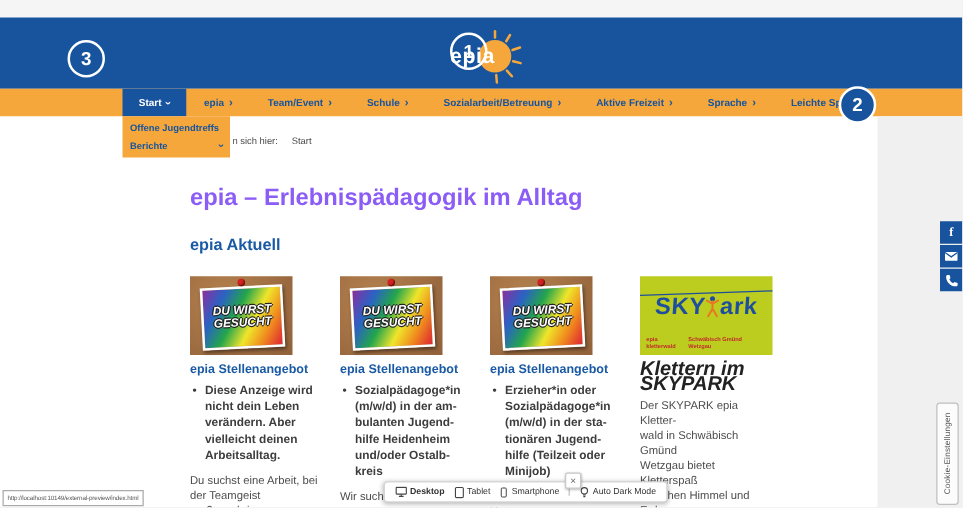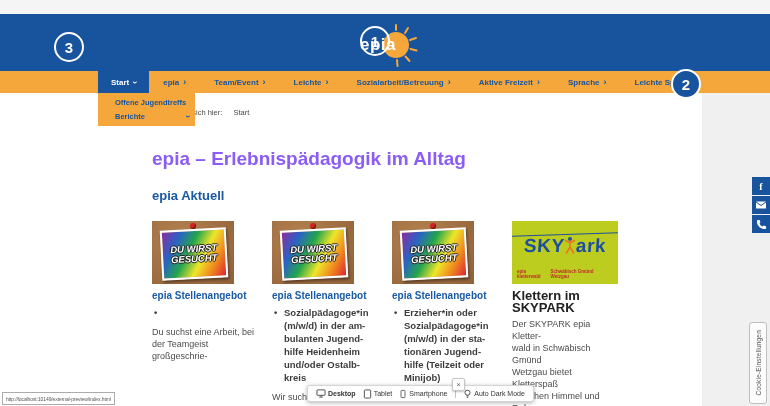--- a/index.html
+++ b/index.html
@@ -18,21 +18,21 @@
   
   .navbar { position:absolute; left:0; top:71px; width:770px; height:22px; background:#f5a73c;
     display:flex; align-items:stretch; }
   .nav-item { display:flex; align-items:center; gap:4px; padding:0 14px;
     font-size:8px; font-weight:bold; color:#17549d; cursor:default; }
   .nav-item.active { background:#17549d; color:#fff; margin-left:98px; padding:0 13px; }
   .chev { font-size:9px; line-height:1; display:inline-block; }
   .chev.down { transform:rotate(90deg); }
   
   .dropdown { position:absolute; left:98px; top:93px; width:86px; background:#f5a73c;
-    padding:2px 0 3px 11px; z-index:6; }
+    padding:2px 0 3px 0; z-index:6; }
   .dropdown-item { display:flex; align-items:center; height:14px; padding:0 6px;
     font-size:7.5px; font-weight:bold; color:#17549d; }
   .dropdown-item .chev { margin-left:auto; }
   
   .anno { position:absolute; width:26px; height:26px; border:2px solid #fff; border-radius:50%;
     display:flex; align-items:center; justify-content:center;
     color:#fff; font-size:15px; font-weight:bold; z-index:8; }
   .anno.filled { background:#17549d; }
   
   .breadcrumb { position:absolute; left:186px; top:108px; font-size:7.5px; color:#4a4a4a;text-align:right; }
@@ -59,21 +59,21 @@
   .sky-img { width:106px; background:#bccd20; overflow:hidden; }
   .sky-rope { position:absolute; left:-2px; top:13px; width:110px; border-top:1px solid #1d4f9e;
     transform:rotate(-2deg); }
   .sky-row { position:absolute; left:0; top:14px; width:106px; display:flex;
     align-items:center; justify-content:center; }
   .sky-word { color:#1d4f9e; font-size:19px; font-weight:bold; transform:skewX(-4deg); letter-spacing:.5px; }
   .sky-sub { position:absolute; left:0; bottom:5px; width:106px; display:flex;
     justify-content:space-between; padding:0 5px; box-sizing:border-box; }
   .sky-sub span { font-size:4.5px; color:#c22a2a; font-weight:bold; }
   .card-title { font-size:10px; font-weight:bold; color:#1a5aa5; line-height:12px; margin-bottom:4px; }
-  .card-title.dark { color:#222222; font-size:13px; }
+  .card-title.dark { color:#222222; font-size:16px;font-style:italic; }
   .bullet-row { display:flex; }
   .bullet-marker { width:10px; padding-left:2px; font-size:9.5px; font-weight:bold; color:#3d3d3d; line-height:13px; }
   .bullet-text { flex:1; white-space:pre-line; font-size:9.5px; font-weight:bold; color:#3d3d3d; line-height:13px; }
   .card-body { white-space:pre-line; font-size:9px; color:#4c4c4c; line-height:12px; margin-top:7px; }
   
   .quickbar { position:absolute; left:752px; top:177px; z-index:5; }
   .quick-btn { width:18px; height:18px; margin-bottom:1px; background:#17549d;
     display:flex; align-items:center; justify-content:center; cursor:pointer; }
   .fb-glyph { color:#fff; font-size:10px; font-weight:bold; font-family:"Liberation Serif", serif; }
   
@@ -131,21 +131,21 @@
     </div>
     <div class="nav-item">
       <span>epia</span>
       <span class="chev">›</span>
     </div>
     <div class="nav-item">
       <span>Team/Event</span>
       <span class="chev">›</span>
     </div>
     <div class="nav-item">
-      <span>Leichte</span>
+      <span>Schule</span>
       <span class="chev">›</span>
     </div>
     <div class="nav-item">
       <span>Sozialarbeit/Betreuung</span>
       <span class="chev">›</span>
     </div>
     <div class="nav-item">
       <span>Aktive Freizeit</span>
       <span class="chev">›</span>
     </div>
@@ -185,20 +185,25 @@
       <div class="card-img job-img">
         <div class="poster">
           <span class="poster-line">DU WIRST</span>
           <span class="poster-line">GESUCHT</span>
         </div>
         <div class="pin"></div>
       </div>
       <div class="card-title">epia Stellenangebot</div>
       <div class="bullet-row">
         <span class="bullet-marker">•</span>
+        <span class="bullet-text">Diese Anzeige wird
+nicht dein Leben
+verändern. Aber
+vielleicht deinen
+Arbeitsalltag.</span>
       </div>
       <div class="card-body">Du suchst eine Arbeit, bei
 der Teamgeist großgeschrie-</div>
     </div>
 
     <div class="card">
       <div class="card-img job-img">
         <div class="poster">
           <span class="poster-line">DU WIRST</span>
           <span class="poster-line">GESUCHT</span>

